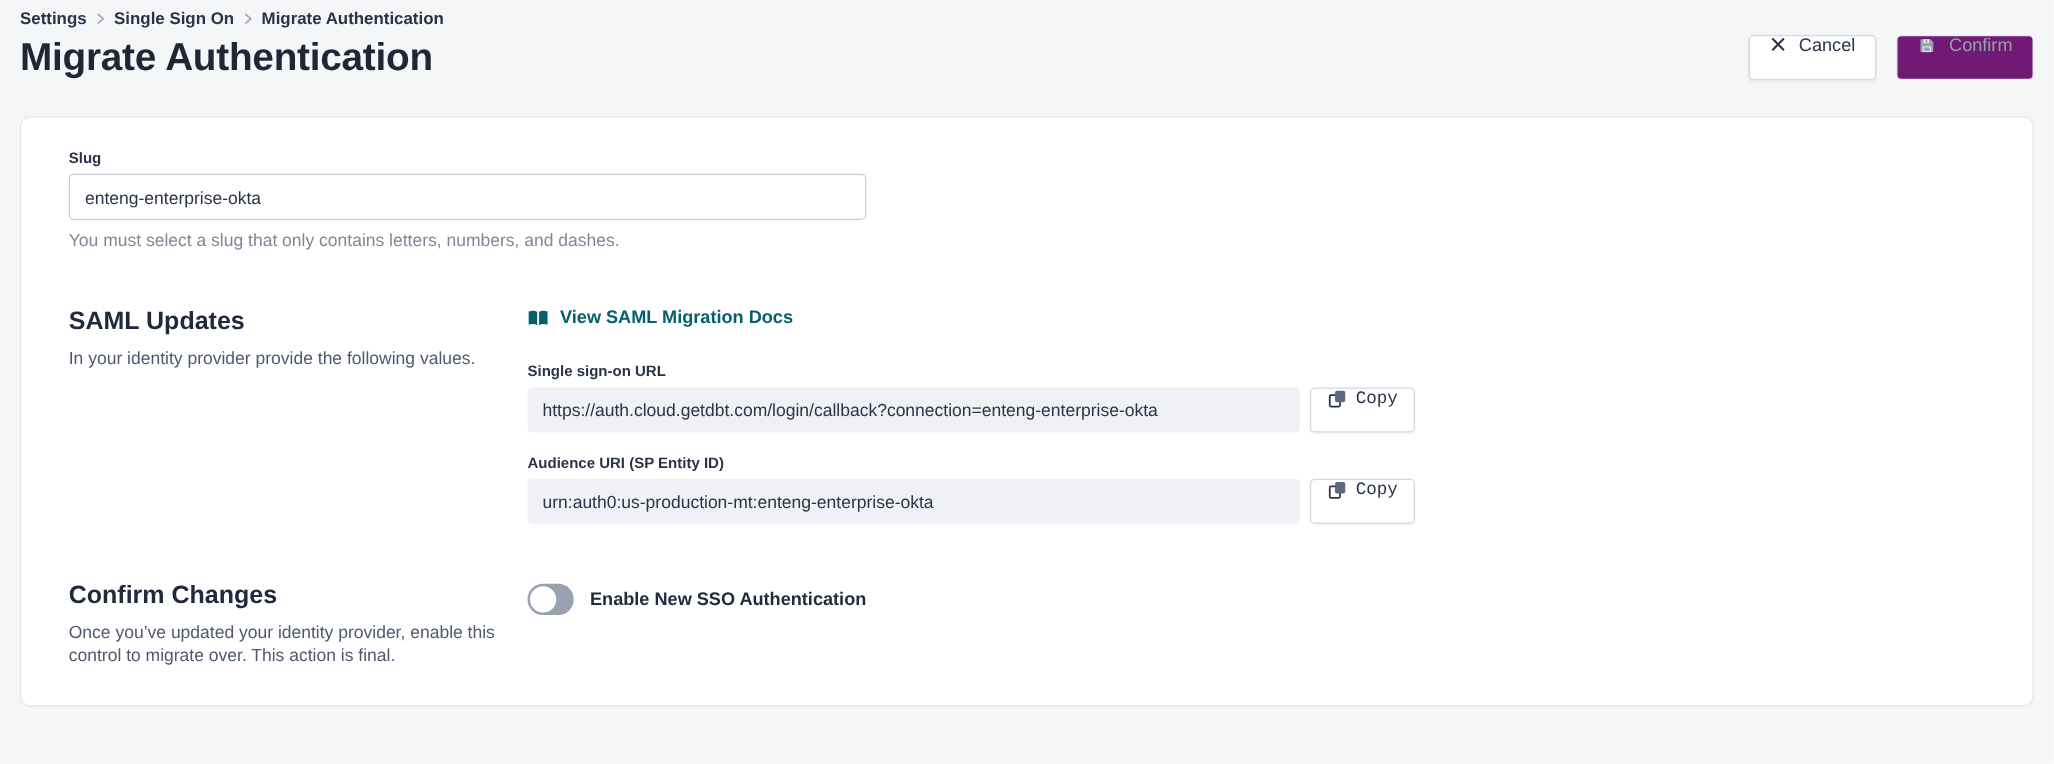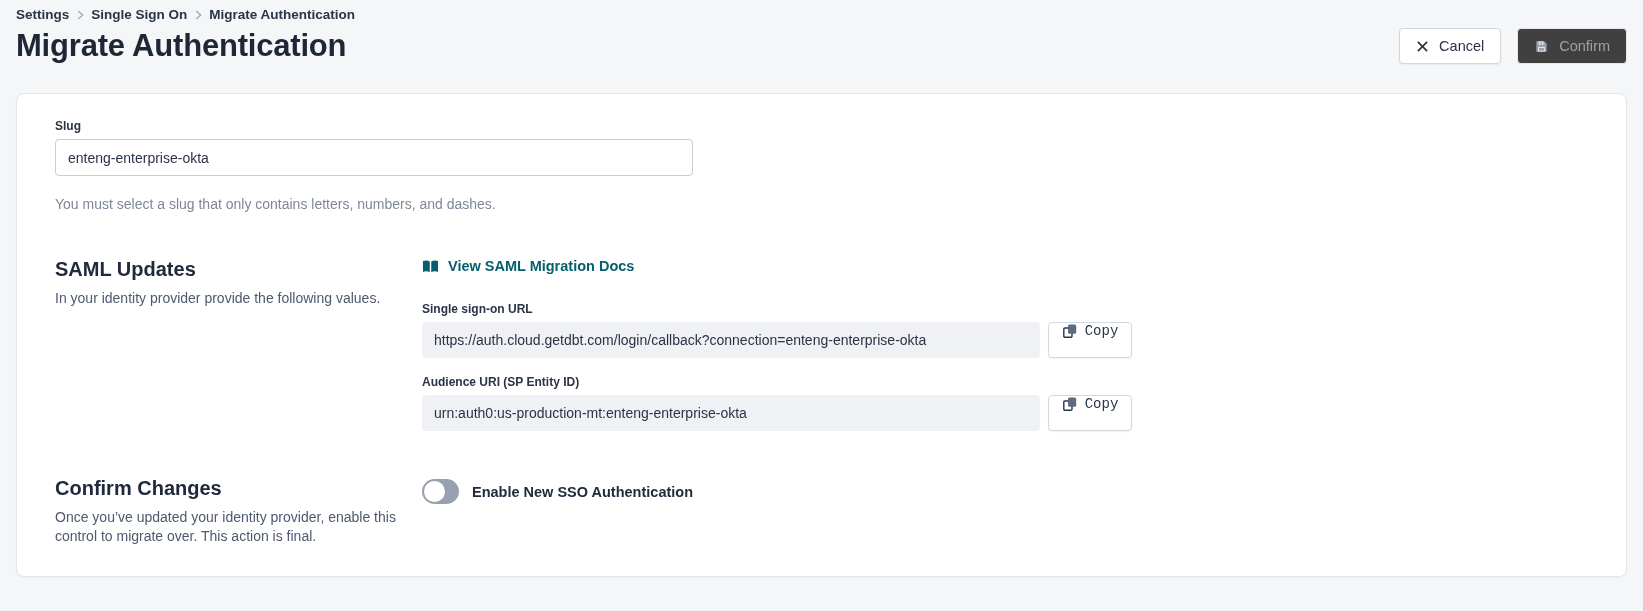--- a/index.html
+++ b/index.html
@@ -15,30 +15,30 @@
   
   .breadcrumb { display: flex; align-items: center; gap: 4px; padding-top: 7px; height: 22px; }
   .crumb { font-size: 13.5px; font-weight: 700; color: #2a3347; cursor: pointer; }
   .crumb-chevron { display: inline-flex; align-items: center; }
 
   
   .title-row { display: flex; justify-content: space-between; align-items: center; margin-top: 6px; }
   .page-title { font-size: 31px; font-weight: 700; color: #1f2737; letter-spacing: -0.2px; }
   .actions { display: flex; gap: 16px; }
   .btn {
-    display: inline-flex; align-items: center; gap: 10px;
+    display: inline-flex; align-items: flex-start; gap: 10px;
     height: 36px; padding: 0 16px; border-radius: 4px;
     font-size: 14.5px; font-family: inherit; cursor: pointer;
   }
   .btn-cancel {
     background: #ffffff; border: 1px solid #d4d8de; color: #2a3347;
     box-shadow: 0 1px 2px rgba(16,24,40,.06);
   }
   .btn-confirm {
-    background: #404040; border: 1px solid #e7e9ed; color: #9aa1ad; cursor: default;
+    background: #701a75; border: 1px solid #e7e9ed; color: #9aa1ad; cursor: default;
   }
 
   
   .card {
     margin-top: 29px;
     background: #ffffff;
     border: 1px solid #e3e6ea;
     border-radius: 8px;
     padding: 25px 38px 30px 38px;
     box-shadow: 0 1px 2px rgba(16,24,40,.03);
@@ -51,21 +51,21 @@
   .section-desc { margin-top: 8px; font-size: 14px; line-height: 19px; color: #4e596e; max-width: 345px; }
 
   
   .field-label { font-size: 12px; font-weight: 700; color: #2a3347; margin-bottom: 6px; }
   .text-input {
     width: 638px; height: 37px;
     border: 1px solid #c9cdd3; border-radius: 4px;
     padding: 4px 12px; font-size: 14px; color: #2a3347;
     font-family: inherit; background: #fff; outline: none;
   }
-  .helper-text { margin-top: 20px; font-size: 14px; color: #7e8798; }
+  .helper-text { margin-top: 8px; font-size: 14px; color: #7e8798; }
 
   .docs-link {
     display: inline-flex; align-items: center; gap: 9px;
     color: #06606b; font-weight: 700; font-size: 14.5px;
     margin-bottom: 28px; cursor: pointer;
   }
   .field-group + .field-group { margin-top: 17px; }
   .field-row { display: flex; gap: 8px; }
   .readonly-field {
     width: 618px; height: 36px;

